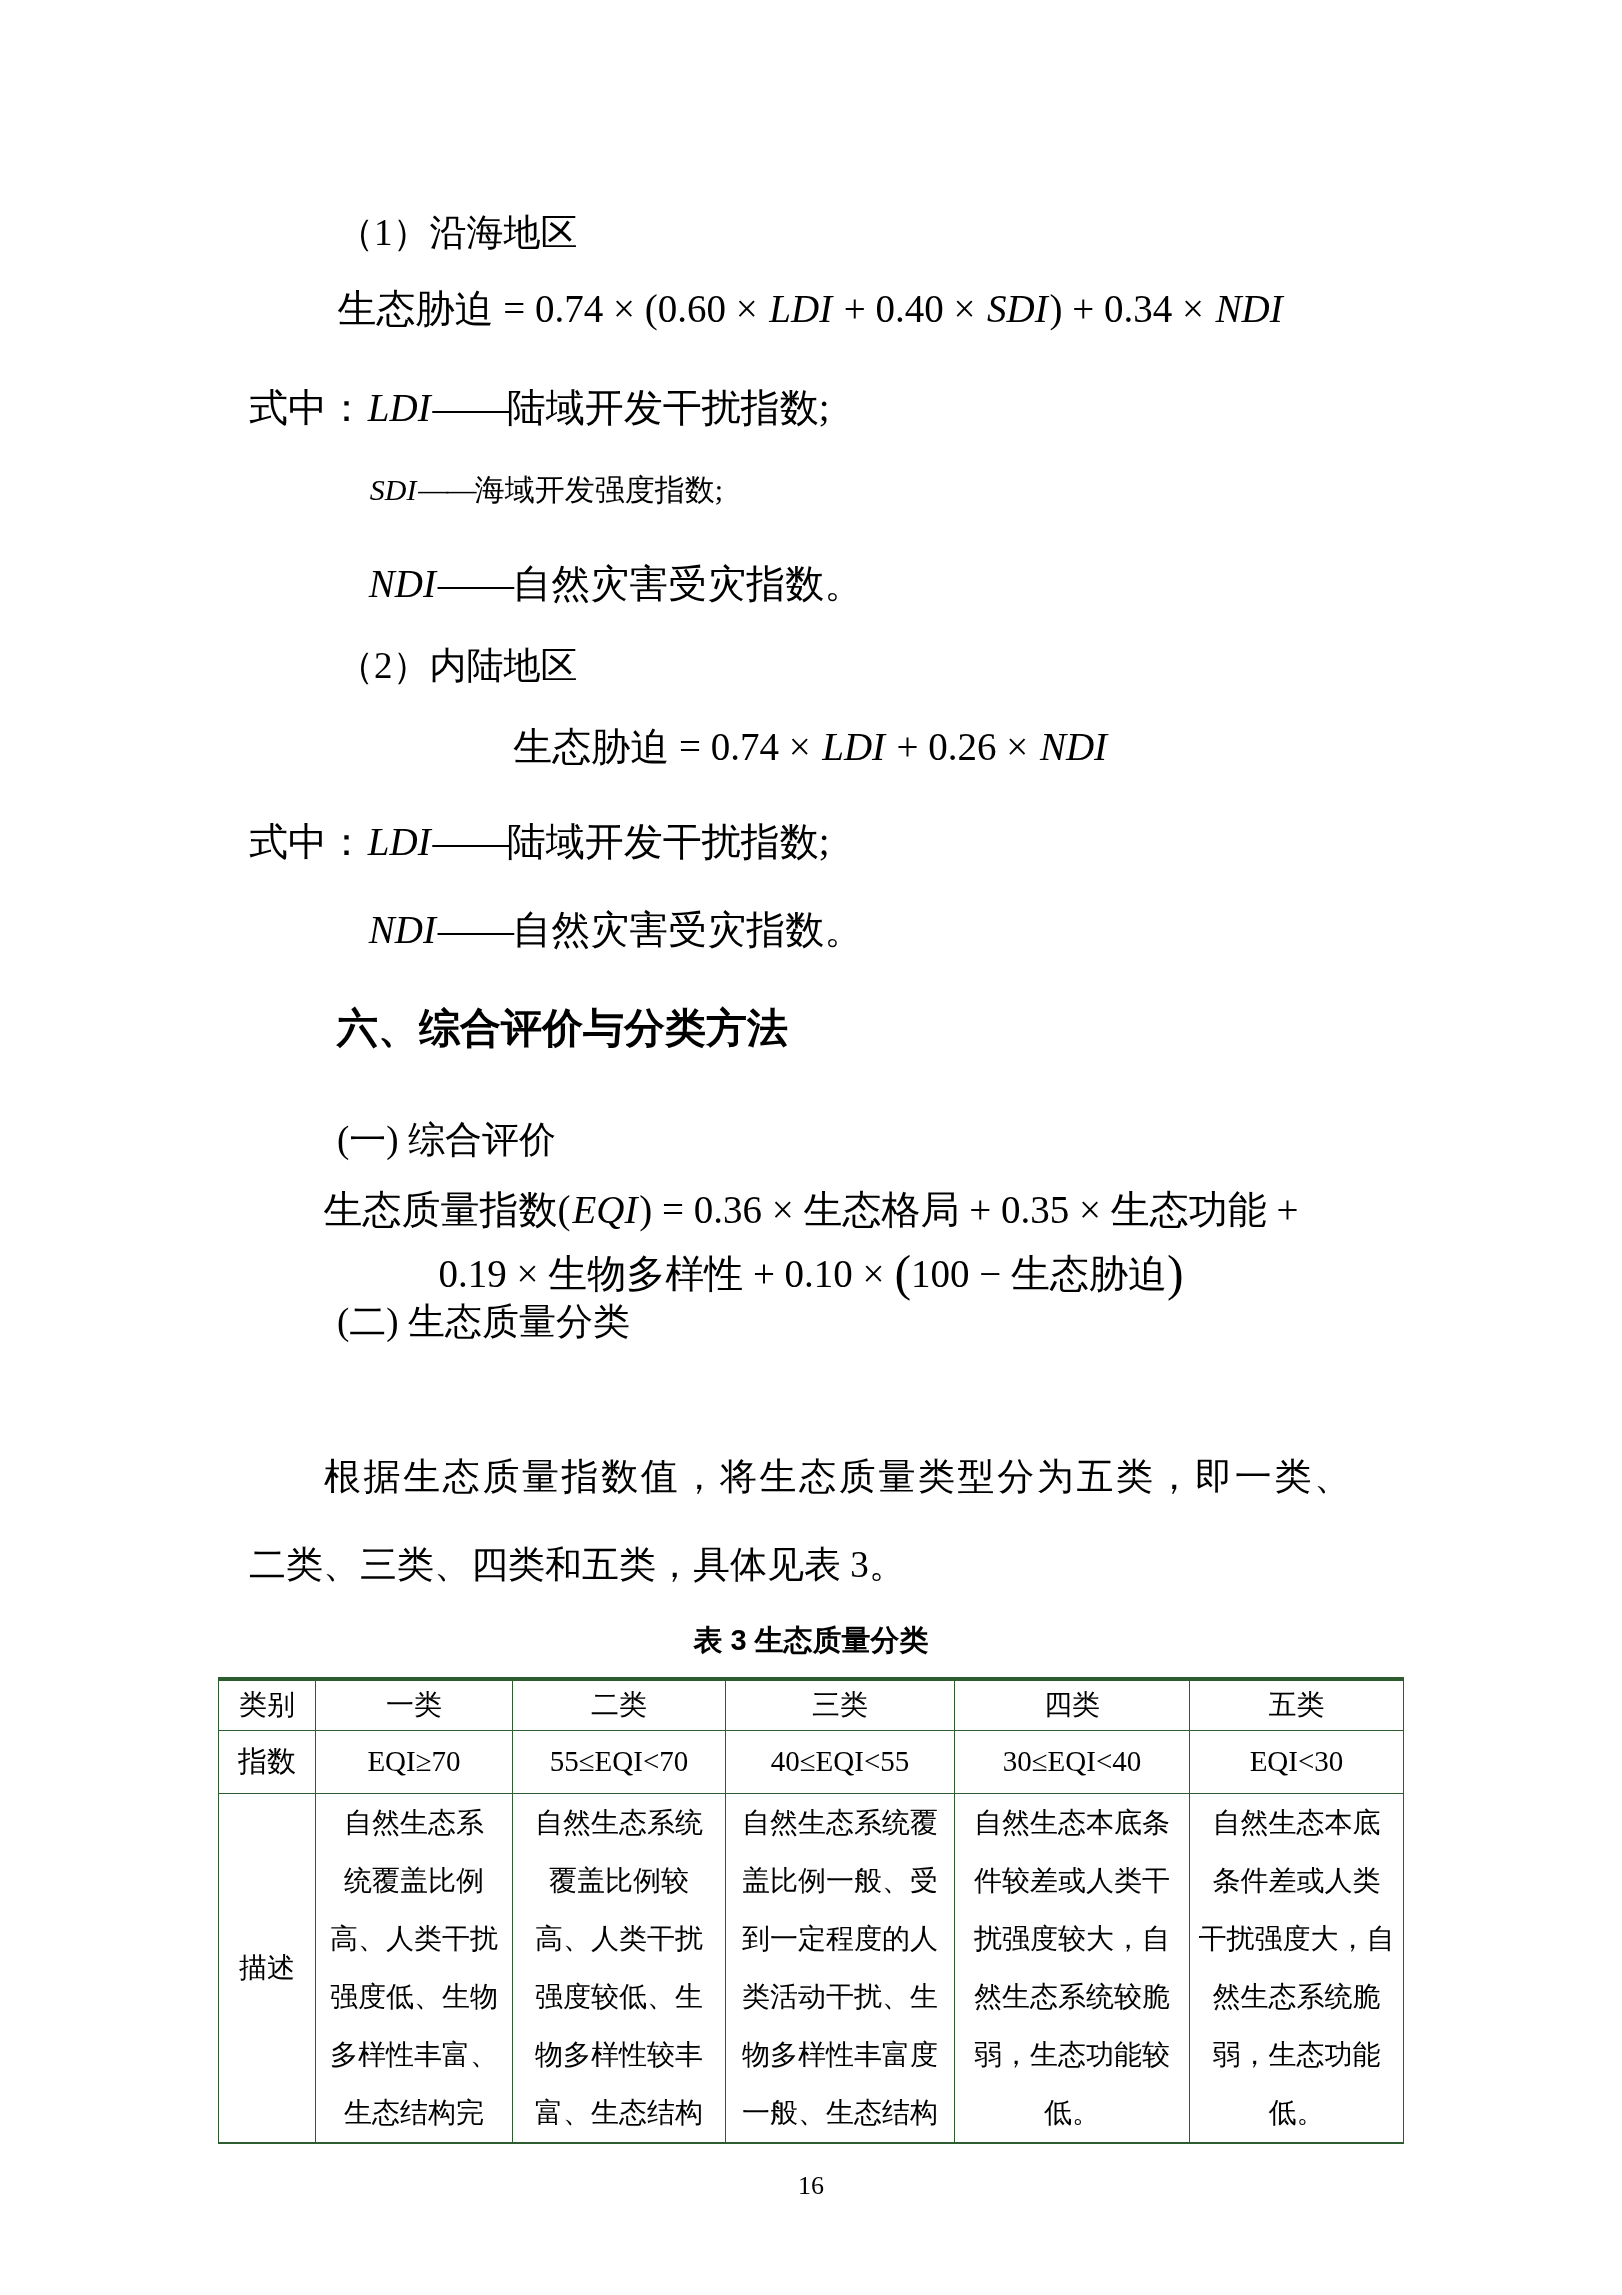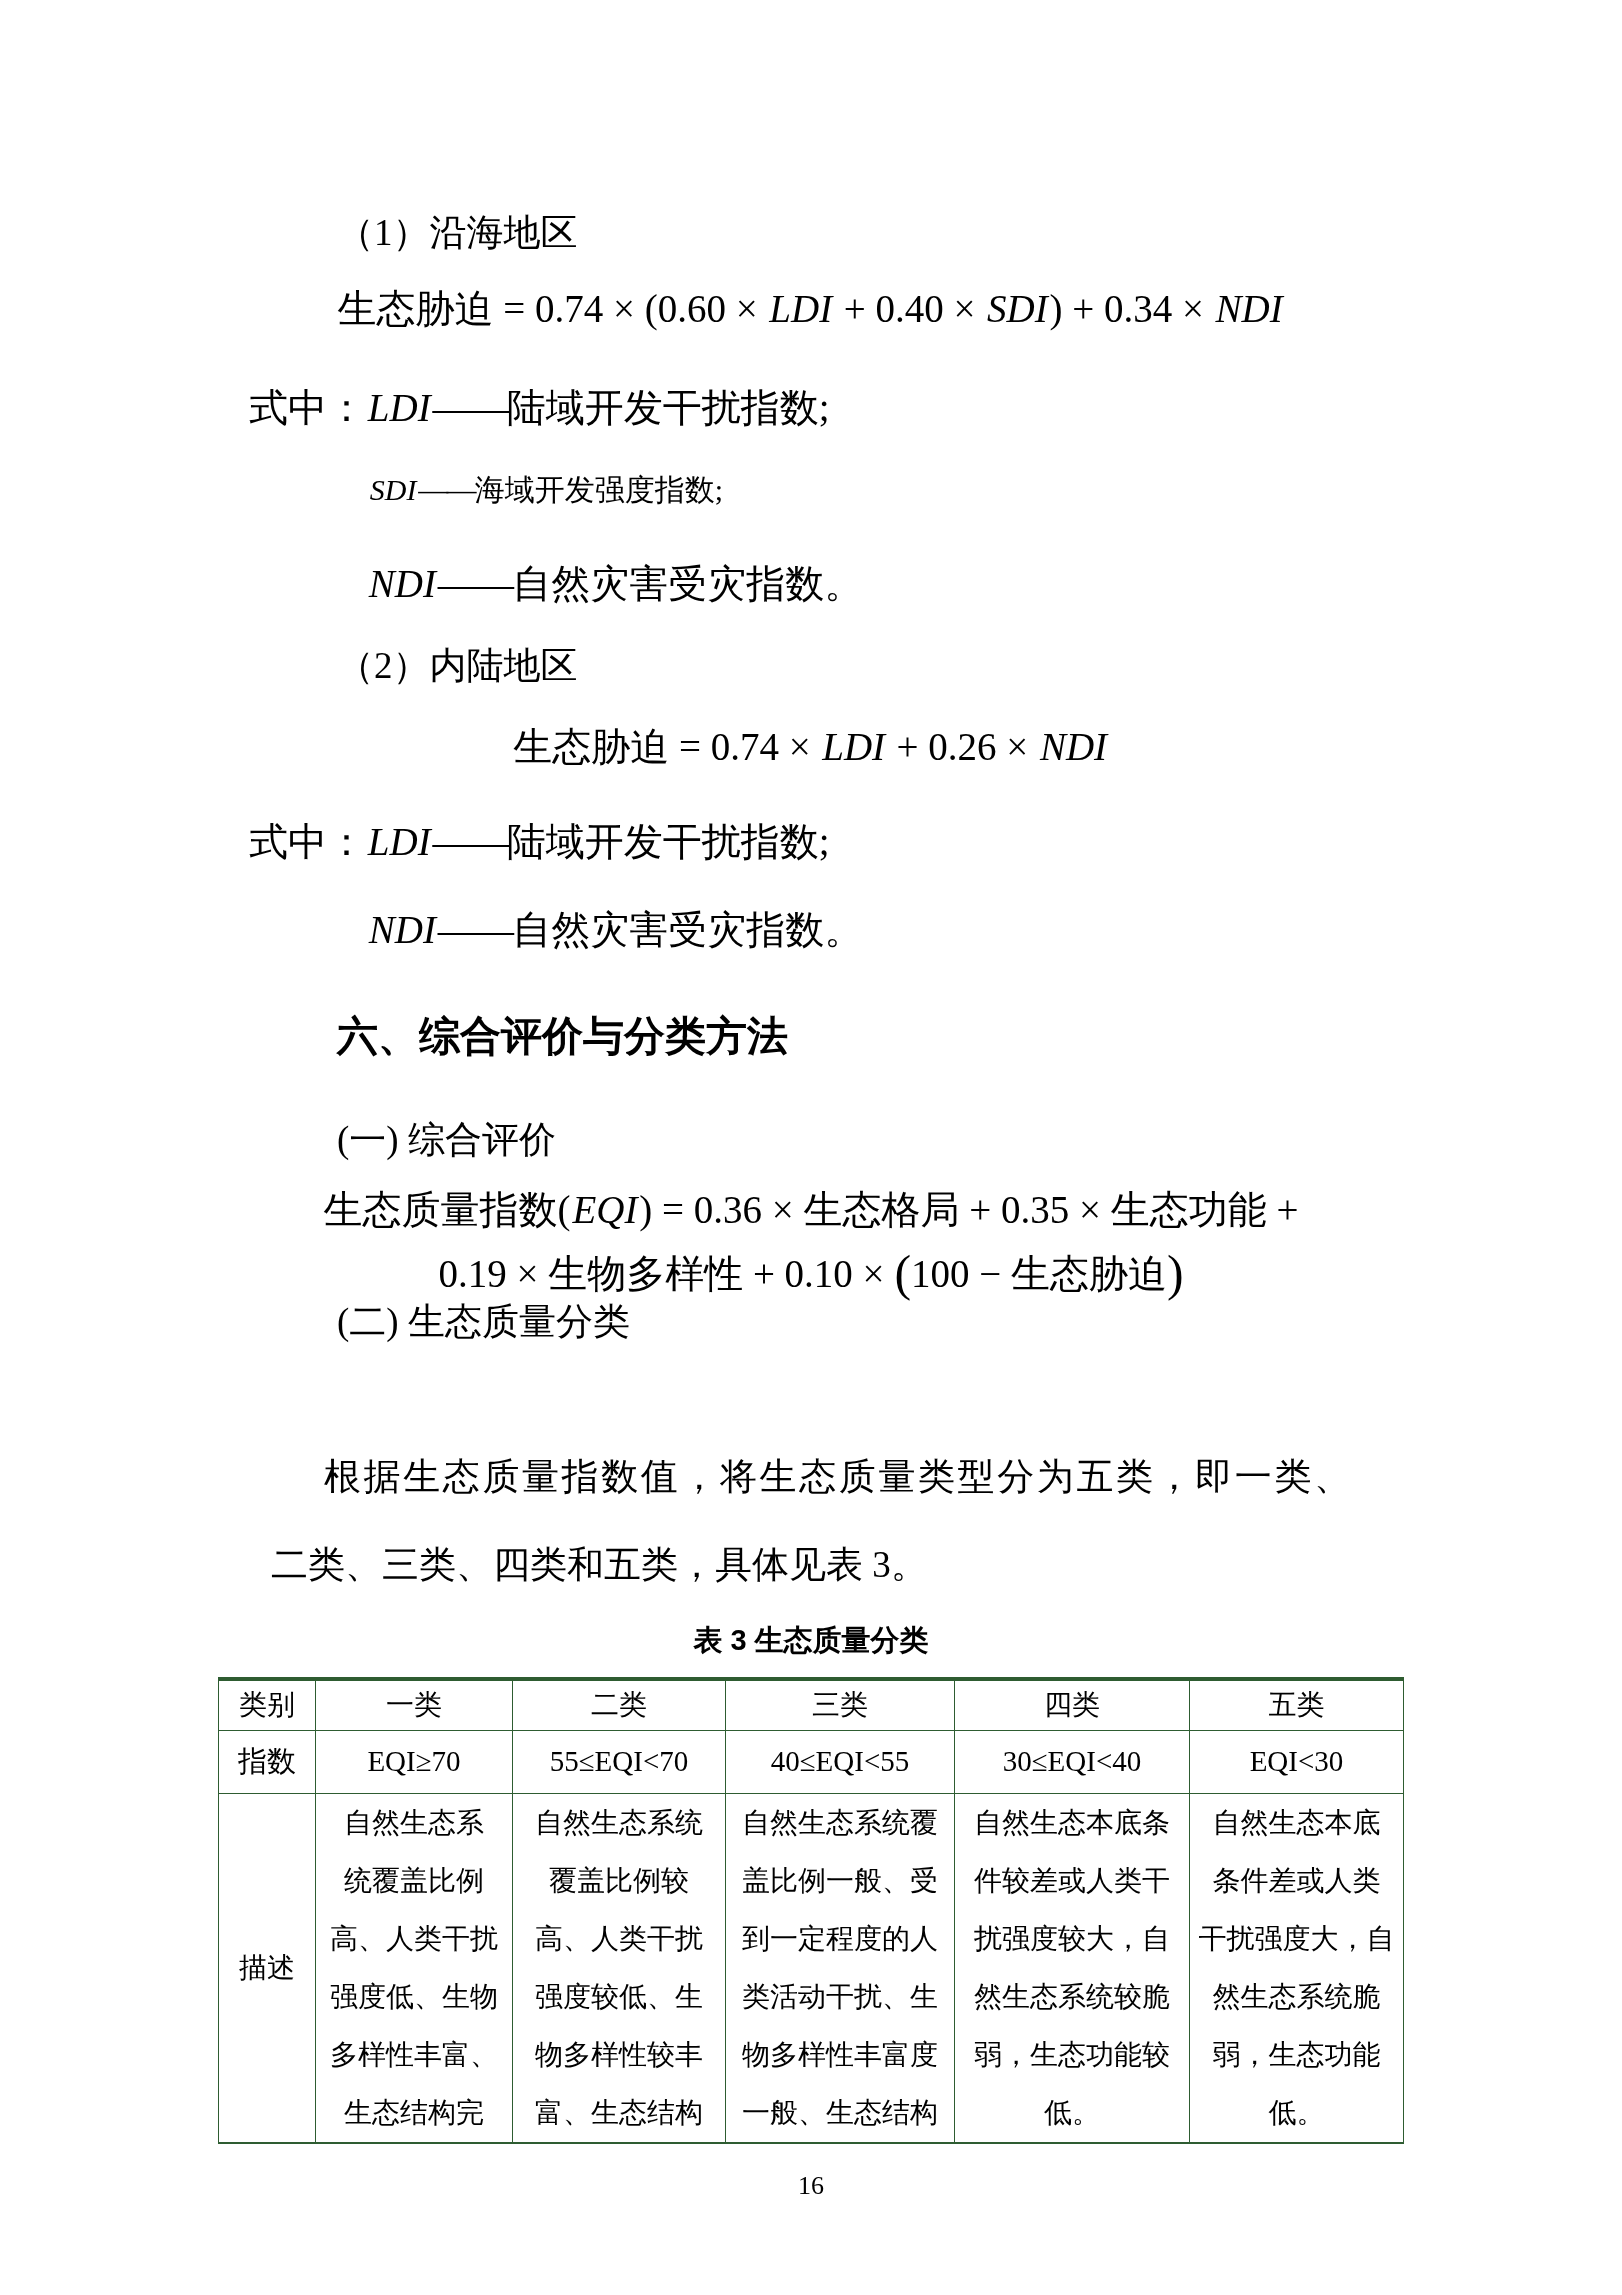--- a/index.html
+++ b/index.html
@@ -18,21 +18,21 @@
   .abs{position:absolute;white-space:nowrap;}
   .body-line{font-size:37px;line-height:1.32;}
   .formula{left:0;width:1622px;text-align:center;font-size:39px;line-height:1.35;}
   .fp-cn{font-family:"Liberation Serif","DejaVu Serif",serif;}
   .fp-op{font-family:"Liberation Serif","DejaVu Serif",serif;}
   .fp-var{font-style:italic;font-family:"Liberation Serif","DejaVu Serif",serif;padding:0 1.8px;}
   .fp-dash{letter-spacing:-1.8px;}
   .fp-big{font-size:1.28em;vertical-align:-0.07em;line-height:1;}
   .section-heading{
     font-family:"Liberation Sans","DejaVu Sans",sans-serif;
-    font-weight:bold;font-size:41px;line-height:1.25;margin-top:8px;
+    font-weight:bold;font-size:41px;line-height:1.25;
   }
   .para-just{letter-spacing:2.6px;}
   .table-caption{
     left:0;width:1622px;text-align:center;
     font-family:"Liberation Sans","DejaVu Sans",sans-serif;
     font-weight:bold;font-size:29px;line-height:1.2;
   }
   table.class-table{
     position:absolute;left:218px;top:1677px;
     width:1184px;border-collapse:collapse;table-layout:fixed;
@@ -82,21 +82,21 @@
   <div class="abs body-line" style="top:1116px;left:337px;">(一) 综合评价</div>
 
   <div class="abs formula" style="top:1184px;"><span class="fp-cn">生态质量指数</span><span class="fp-op">(</span><span class="fp-var">EQI</span><span class="fp-op">) = 0.36 × </span><span class="fp-cn">生态格局</span><span class="fp-op"> + 0.35 × </span><span class="fp-cn">生态功能</span><span class="fp-op"> +</span></div>
 
   <div class="abs formula" style="top:1248px;"><span class="fp-op">0.19 × </span><span class="fp-cn">生物多样性</span><span class="fp-op"> + 0.10 × </span><span class="fp-big">(</span><span class="fp-op">100 − </span><span class="fp-cn">生态胁迫</span><span class="fp-big">)</span></div>
 
   <div class="abs body-line" style="top:1298px;left:337px;">(二) 生态质量分类</div>
 
   <div class="abs body-line para-just" style="top:1453px;left:324px;">根据生态质量指数值，将生态质量类型分为五类，即一类、</div>
 
-  <div class="abs body-line" style="top:1541px;left:249px;margin-left:22px;">二类、三类、四类和五类，具体见表 3。</div>
+  <div class="abs body-line" style="top:1541px;left:249px;">二类、三类、四类和五类，具体见表 3。</div>
 
   <div class="abs table-caption" style="top:1623px;">表 3 生态质量分类</div>
 
   <table class="class-table">
     <colgroup>
       <col style="width:97px">
         <col style="width:197px">
         <col style="width:213px">
       <col style="width:229px">
         <col style="width:235px">

